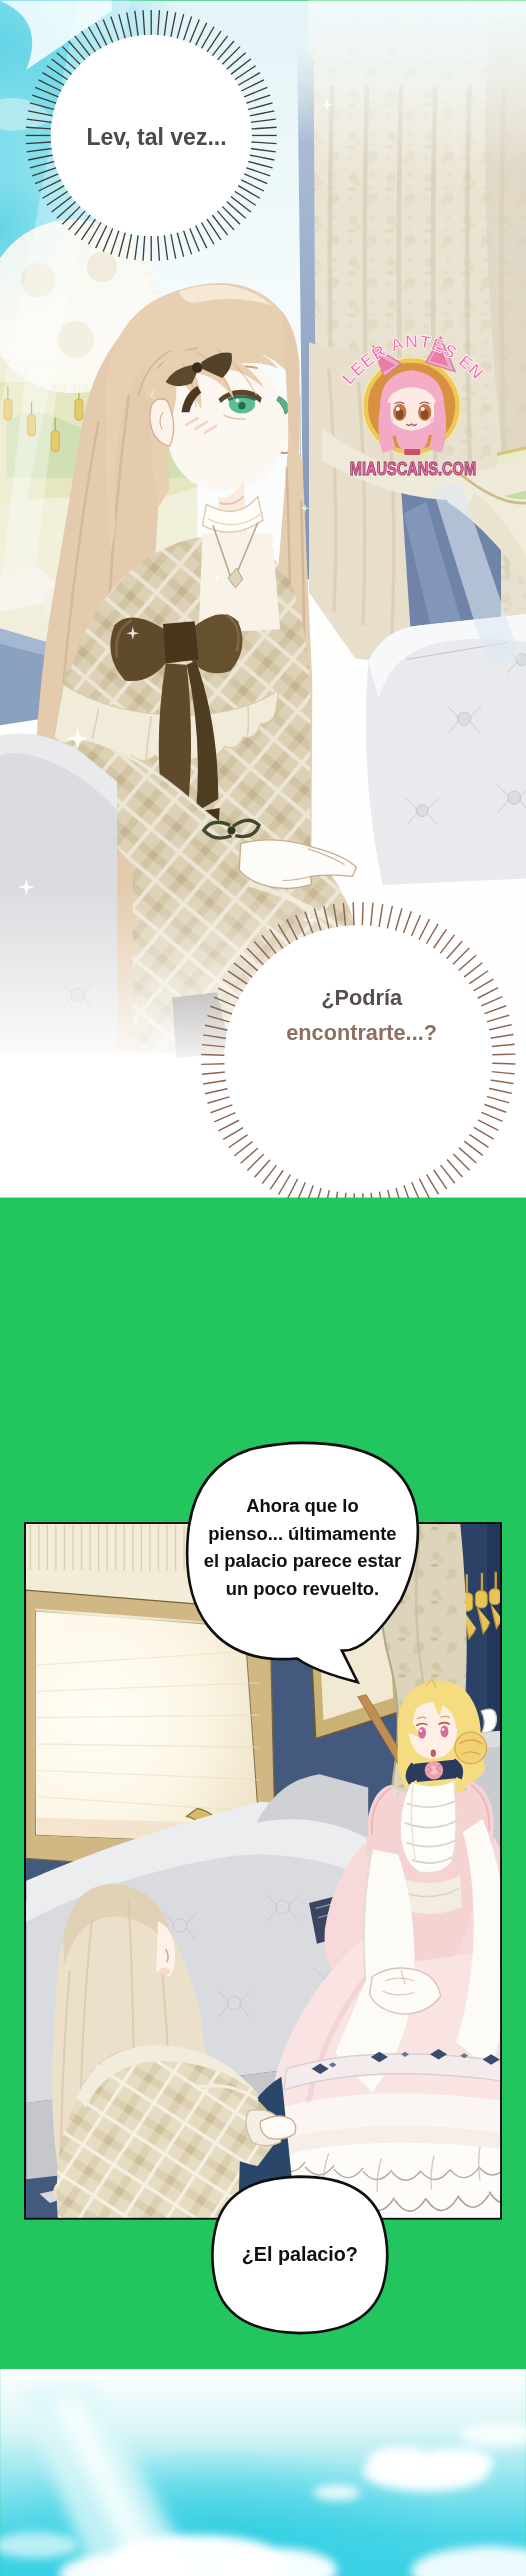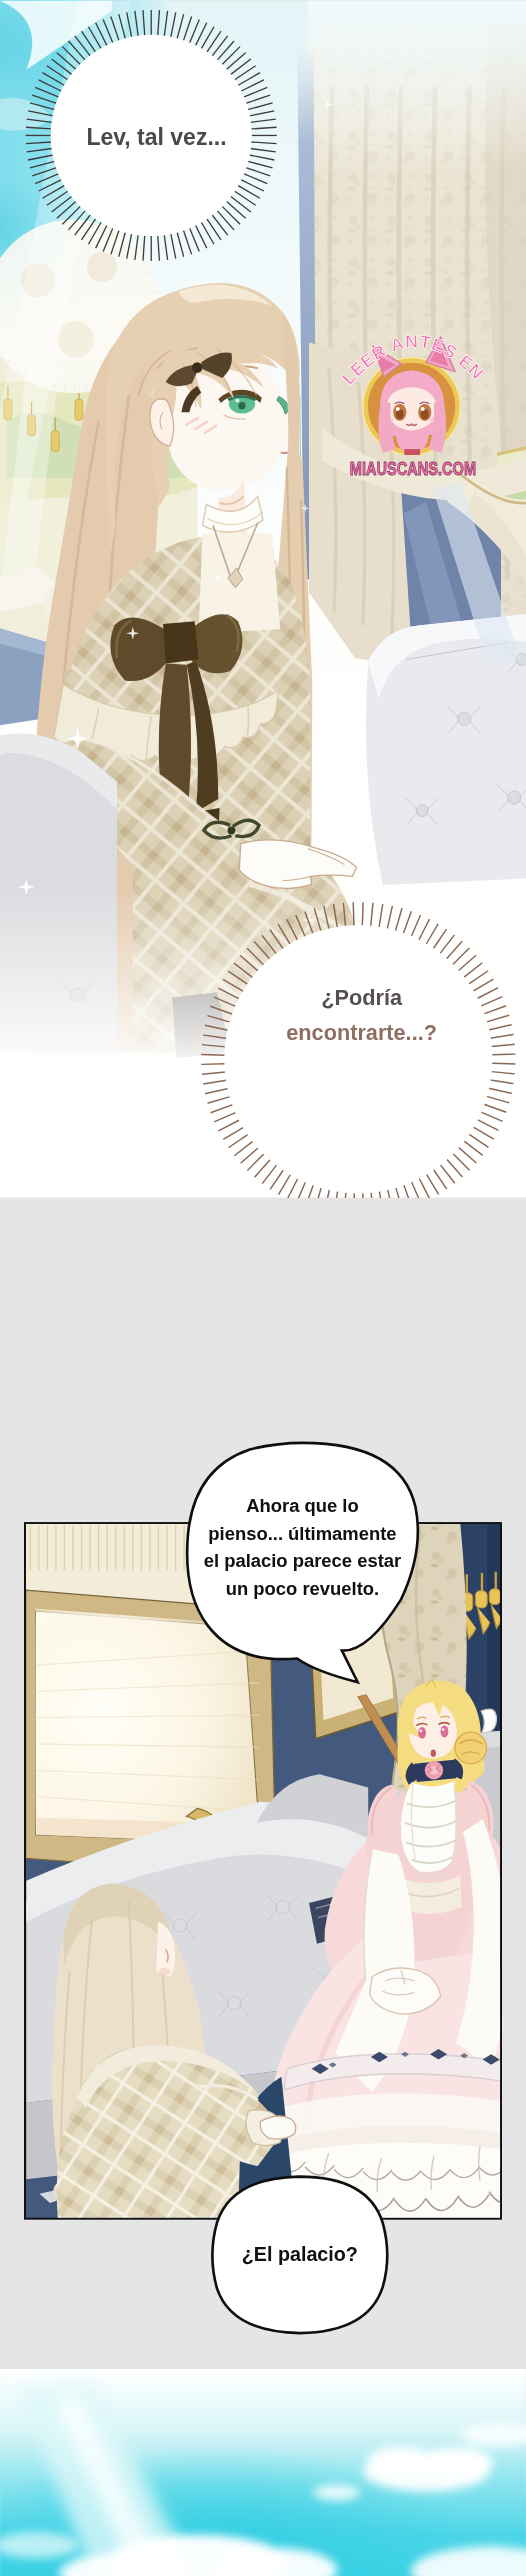--- a/index.html
+++ b/index.html
@@ -1,15 +1,15 @@
 <!DOCTYPE html>
 <html style="font-size:10.5px"><head><meta charset="utf-8">
 <style>
 html,body{margin:0;padding:0;background:#fff;}
-#page{position:relative;width:526px;height:2576px;overflow:hidden;background:#e5e5e5;font-family:"Liberation Sans",sans-serif;}
+#page{position:relative;width:526px;height:2576px;overflow:hidden;background:#22c55e;font-family:"Liberation Sans",sans-serif;}
 svg{position:absolute;left:0;display:block;}
 </style></head><body>
 <div id="page">
 
 <svg width="526" height="1198" style="top:0" viewBox="0 0 800 1820">
       <defs>
 <linearGradient id="skyv" x1="0" y1="0" x2="0" y2="1">
           <stop offset="0" stop-color="#e3f4f7"></stop>
           <stop offset="0.22" stop-color="#f2fafb"></stop>
           <stop offset="0.5" stop-color="#fefefd"></stop>

